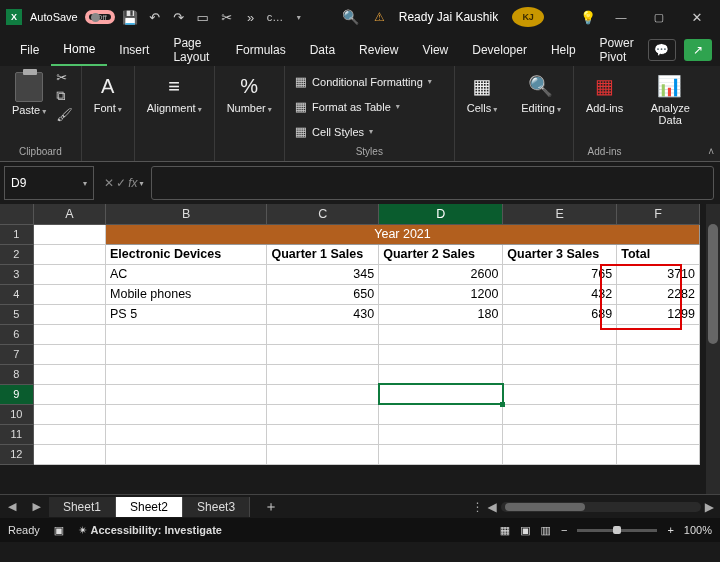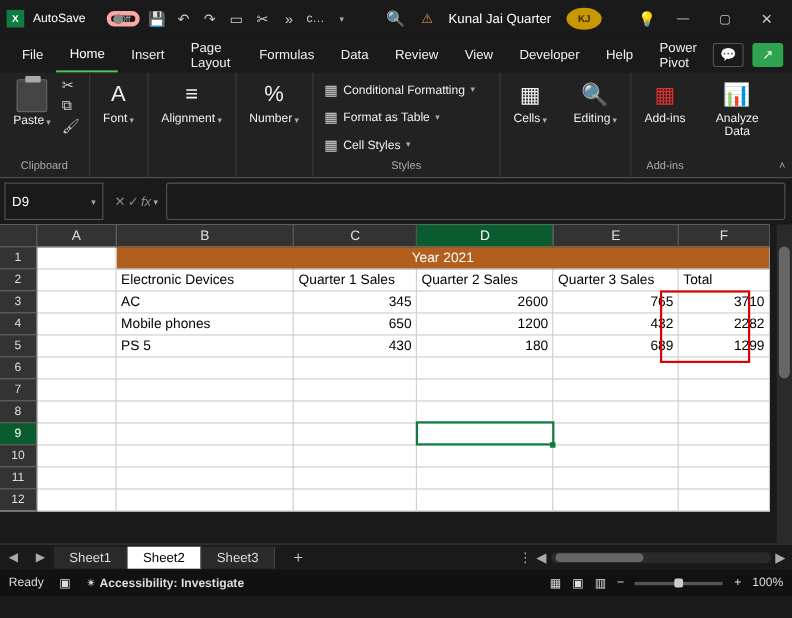--- a/index.html
+++ b/index.html
@@ -1,21 +1,21 @@
 <!DOCTYPE html>
 <html><head>
 <meta charset="utf-8">
 <style>
   * { box-sizing: border-box; margin: 0; padding: 0; }
   body { width: 720px; height: 562px; font-family: "Segoe UI", Arial, sans-serif; background: #1a1a1a; overflow: hidden; color: #fff; font-size: 12px; }
 
   
   .titlebar { height: 34px; background: #1a1a1a; display: flex; align-items: center; padding: 0 6px; gap: 8px; }
   .xl-icon { width: 16px; height: 16px; background: #107c41; display: flex; align-items: center; justify-content: center; font-size: 9px; font-weight: bold; color: #fff; }
-  .autosave { display: flex; align-items: center; gap: 19px; font-size: 11px; }
+  .autosave { display: flex; align-items: center; gap: 7px; font-size: 11px; }
   .toggle { width: 30px; height: 14px; border: 4px solid #fca5a5; border-radius: 7px; display: flex; align-items: center; padding: 0 4px; font-size: 8px; justify-content: flex-end; color:#aaa; position: relative; }
   .toggle::before { content:""; width:9px; height:9px; border-radius:50%; background:#888; position:absolute; left:2px; }
   .qat-icon { width:16px; color:#ccc; font-size:13px; text-align:center; }
   .title-center { flex:1; display:flex; align-items:center; justify-content:center; gap:14px; }
   .search-ic { font-size:14px; color:#ccc; }
   .user-warn { color:#e8a33d; font-size:12px; }
   .user-name { font-size:12px; }
   .avatar { width:32px; height:20px; border-radius:50%; background:#c99700; color:#3a2a00; font-size:9px; font-weight:bold; display:flex; align-items:center; justify-content:center; }
   .wc { display:flex; gap:4px; margin-left:auto; }
   .wc .btn { width:34px; height:28px; display:flex; align-items:center; justify-content:center; font-size:11px; color:#ccc; }
@@ -54,21 +54,21 @@
   
   .grid-wrap { position:relative; height:290px; background:#1a1a1a; }
   table.grid { border-collapse:collapse; width:700px; background:#fff; color:#000; font-size:12.5px; }
   .selall { width:32px; height:20px; background:#333; border-right:1px solid #555; border-bottom:1px solid #555; }
   th.colh { height:20px; background:#333; color:#ddd; font-weight:normal; border-right:1px solid #555; border-bottom:1px solid #555; }
   th.colh.active { background:#0a5c2e; color:#fff; }
   th.rowh { width:32px; background:#333; color:#ddd; font-weight:normal; border-right:1px solid #555; border-bottom:1px solid #555; font-size:11px; }
   th.rowh.active { background:#0a5c2e; color:#fff; }
   td { border:1px solid #ccc; height:20px; padding:0 4px; }
   td.num { text-align:right; }
-  td.bold { font-weight:normal; }
+  td.bold { font-weight:bold; }
   tr.year td.merged { background:#b25f1e; color:#fff; text-align:center; font-weight:normal; border:1px solid #999; }
   .sel-cell { outline:2px solid #0f7b3e; outline-offset:-1px; position:relative; }
   .sel-cell::after { content:""; position:absolute; right:-3px; bottom:-3px; width:5px; height:5px; background:#0f7b3e; }
   .total-box { position:absolute; border:2px solid #d00; pointer-events:none; }
   .vscroll { position:absolute; right:0; top:0; width:14px; height:100%; background:#2a2a2a; }
   .vthumb { position:absolute; right:2px; top:20px; width:10px; height:120px; background:#666; border-radius:5px; }
 
   
   .sheetbar { height:24px; background:#1a1a1a; display:flex; align-items:center; border-top:1px solid #444; font-size:12px; }
   .nav-ar { padding:0 8px; color:#aaa; font-size:11px; }
@@ -100,21 +100,21 @@
   <span class="qat-icon">↶</span>
   <span class="qat-icon">↷</span>
   <span class="qat-icon">▭</span>
   <span class="qat-icon">✂</span>
   <span class="qat-icon">»</span>
   <span class="qat-icon" style="font-size:11px">c…</span>
   <span class="qat-icon caret">▾</span>
   <div class="title-center">
     <span class="search-ic">🔍</span>
     <span class="user-warn">⚠</span>
-    <span class="user-name">Kunal Jai Quarter</span>
+    <span class="user-name">Ready Jai Kaushik</span>
     <span class="avatar">KJ</span>
   </div>
   <span class="qat-icon">💡</span>
   <div class="wc">
     <div class="btn">—</div>
     <div class="btn">▢</div>
     <div class="btn close">✕</div>
   </div>
 </div>
 

